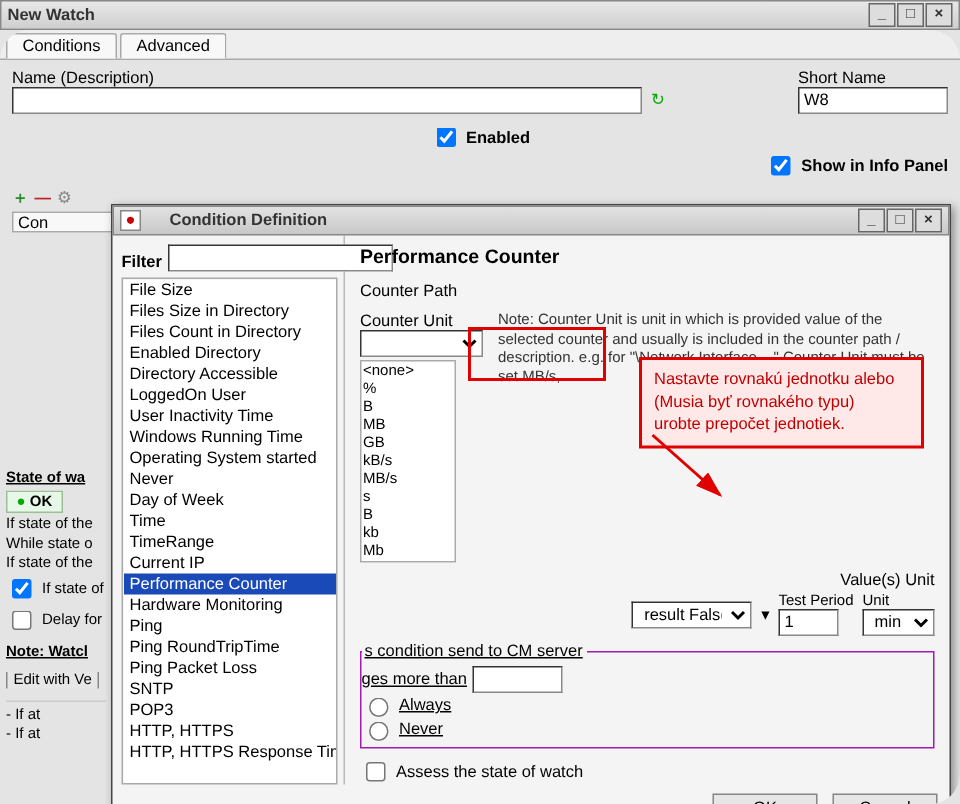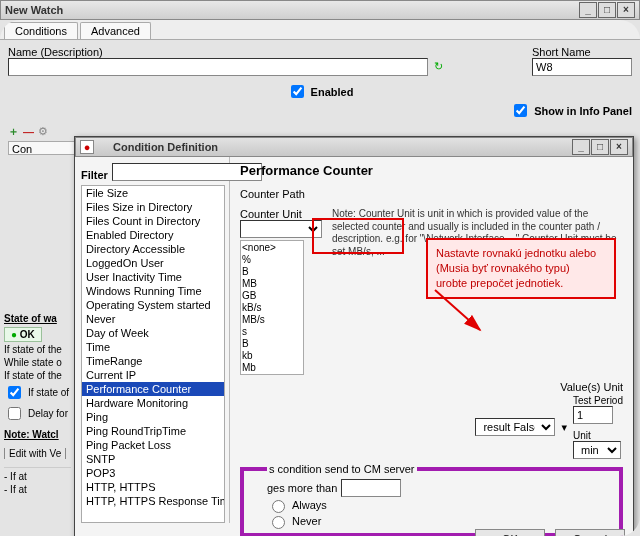--- a/index.html
+++ b/index.html
@@ -152,21 +152,21 @@
     position: absolute;
     top: 110px; left: 0;
     width: 75px;
     font-size: 10px;
     padding: 2px 4px;
   }
   .left-sliver .s-label { text-decoration: underline; font-weight: bold; margin-top: 31px; margin-bottom: 3px; }
   .left-sliver .row { margin: 2px 0; white-space: nowrap; overflow: hidden; }
   .state-ok { background:#e8f8e8; border:1px solid #9ac09a; display:inline-block; padding:1px 6px; }
   .arrow-svg { position:absolute; pointer-events:none; }
-  fieldset { border: 4px solid #a21caf; padding: 4px 23px; margin: 6px 0; }
+  fieldset { border: 1px solid #a21caf; padding: 4px 0; margin: 6px 0; text-decoration: underline; }
   legend { font-size: 11px; padding: 0 2px; }
 </style>
 </head>
 <body>
 
 <div class="bg-window">
   <div class="titlebar">
     <span class="title-text">New Watch</span>
     <div class="win-btns">
       <div class="win-btn">_</div>
@@ -307,21 +307,21 @@
             <div style="flex:1; font-size:10px; color:#333; line-height:1.25;">Note: Counter Unit is unit in which is provided value of the selected counter and usually is included in the counter path / description.
 e.g. for "\Network Interface ..." Counter Unit must be set MB/s, ...</div>
           </div>
 
           <div style="text-align:right; margin-top:6px;">
             <span class="label">Value(s) Unit</span>
           </div>
           <div style="display:flex; gap:6px; align-items:center; margin-top:2px; justify-content:flex-end;">
             <select style="width:80px"><option>result False</option></select>
             <span>▾</span>
-            <div style="display:flex; gap:6px; flex-direction:column;">
+            <div style="display:flex; gap:6px; align-items:flex-end;">
               <div>
                 <div class="label" style="font-size:10px">Test Period</div>
                 <input type="text" style="width: 40px;" value="1">
               </div>
               <div>
                 <div class="label" style="font-size:10px">Unit</div>
                 <select style="width:48px"><option>min</option></select>
               </div>
             </div>
           </div>

